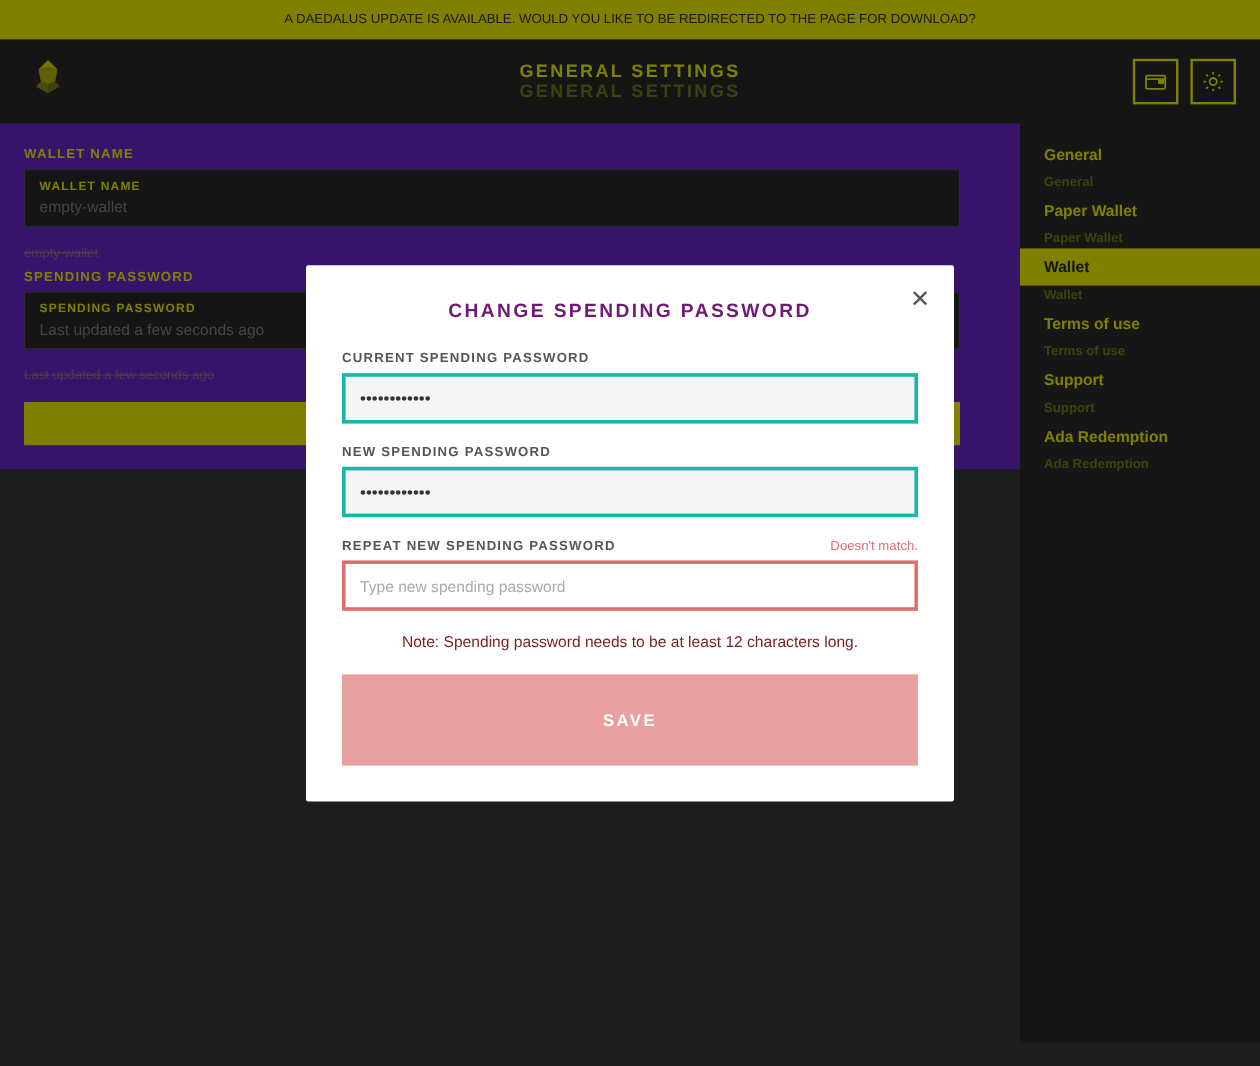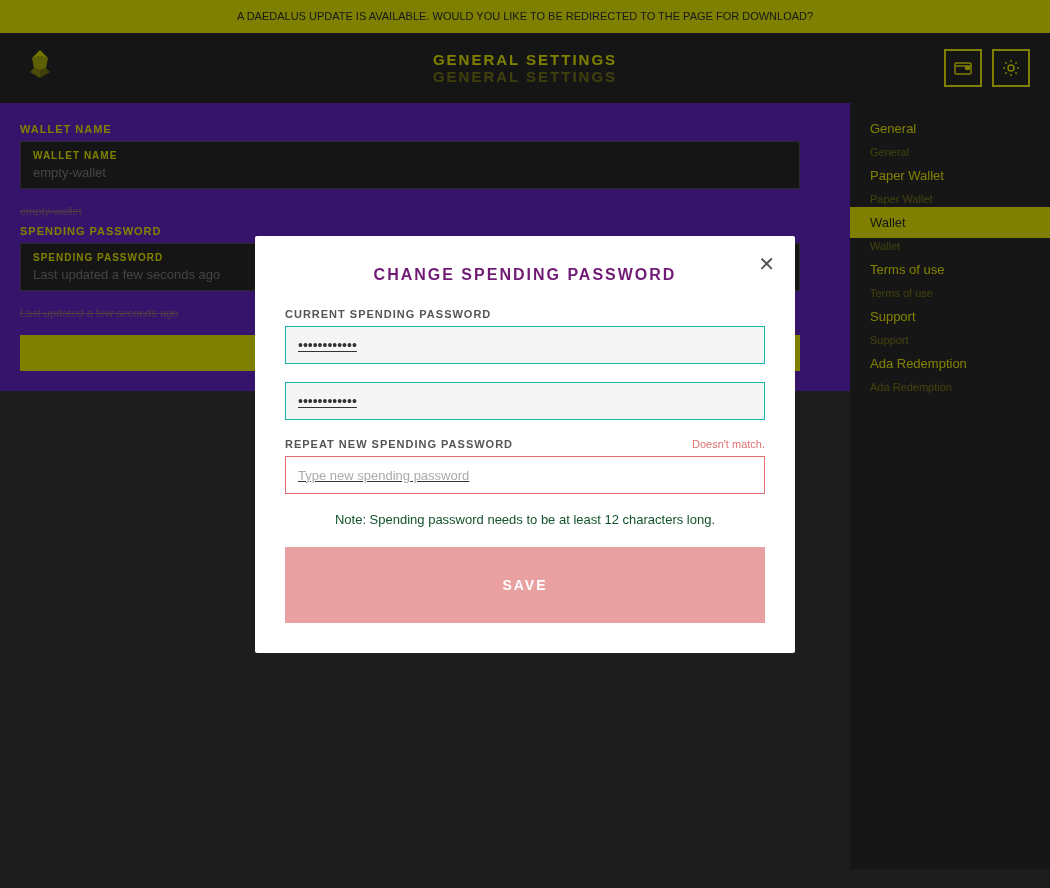--- a/index.html
+++ b/index.html
@@ -95,20 +95,21 @@
       width: 200px;
       background: #2d2d2d;
       padding: 10px 0;
     }
     .sidebar-item {
       padding: 8px 20px;
       color: #ffff00;
       font-size: 13px;
       cursor: pointer;
       position: relative;
+      font-weight: bold;
     }
     .sidebar-item.active {
       background: #ffff00;
       color: #2d2d2d;
     }
     .sidebar-item.ghost {
       color: rgba(255,255,0,0.4);
       font-size: 11px;
       padding: 2px 20px;
     }
@@ -204,39 +205,38 @@
     .form-label .error-msg {
       color: #e07070;
       font-size: 11px;
       font-weight: normal;
       letter-spacing: 0;
       text-transform: none;
     }
     .form-input {
       width: 100%;
       padding: 10px 12px;
-      border: 1px solid #14b8a6;
+      border: 3px solid #14b8a6;
       background: #f5f5f5;
       font-size: 14px;
       outline: none;
       color: #333;
-      text-decoration: underline;
     }
     .form-input.error-border {
       border-color: #e07070;
       background: #fff;
     }
     .form-input::placeholder {
       color: #aaa;
       font-size: 13px;
     }
 
     .modal-note {
       font-size: 13px;
-      color: #14532d;
+      color: #7f1d1d;
       text-align: center;
       margin: 8px 0 20px;
     }
 
     .save-btn {
       width: 100%;
       padding: 30px;
       background: #e8a0a0;
       border: none;
       font-size: 14px;
@@ -367,20 +367,23 @@
     
     <div class="form-group">
       <div class="form-label">
         <span>CURRENT SPENDING PASSWORD</span>
       </div>
       <input type="password" class="form-input" value="••••••••••••" style="">
     </div>
 
     
     <div class="form-group">
+      <div class="form-label">
+        <span>NEW SPENDING PASSWORD</span>
+      </div>
       <input type="password" class="form-input" value="••••••••••••" style="">
     </div>
 
     
     <div class="form-group">
       <div class="form-label">
         <span>REPEAT NEW SPENDING PASSWORD</span>
         <span class="error-msg">Doesn't match.</span>
       </div>
       <input type="text" class="form-input error-border" placeholder="Type new spending password" style="">

